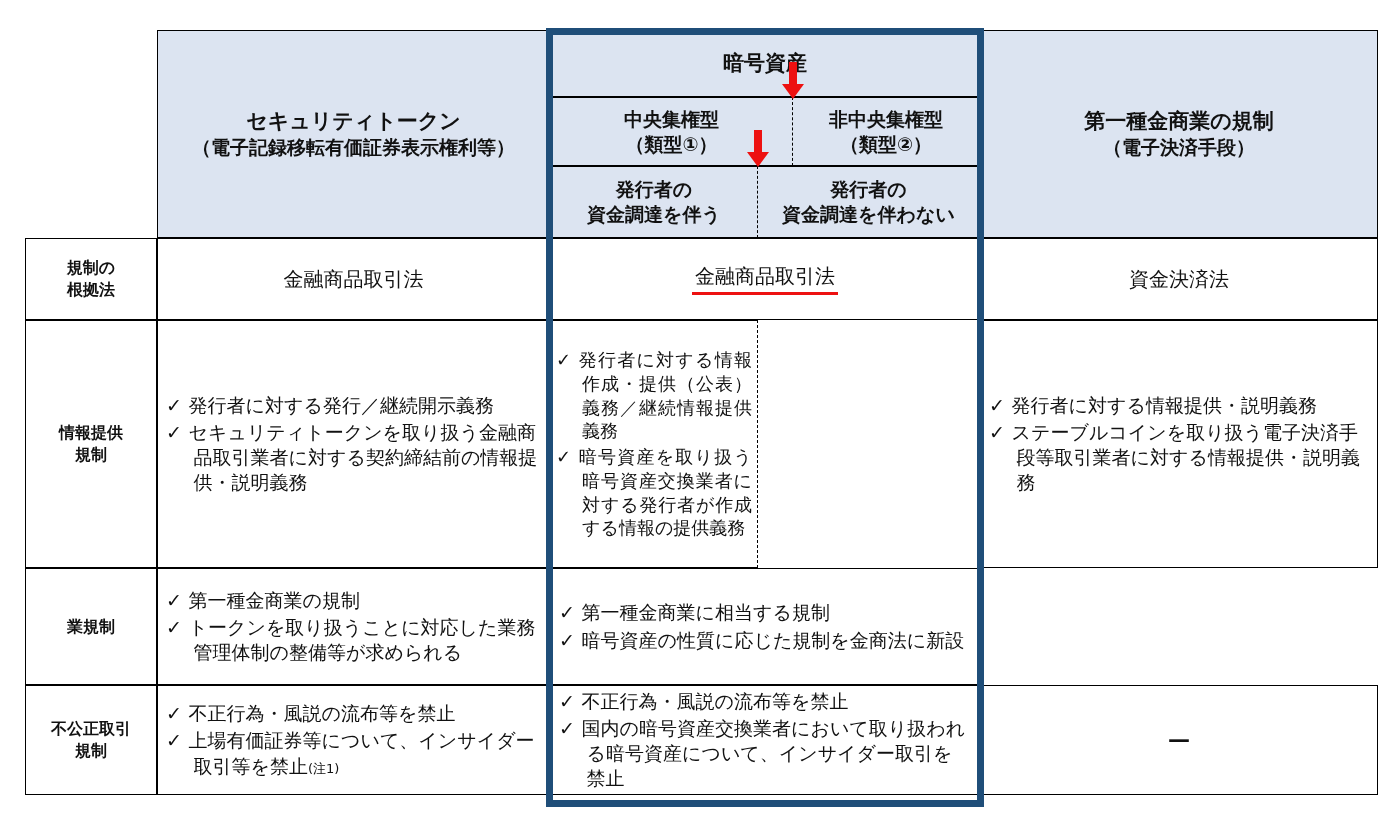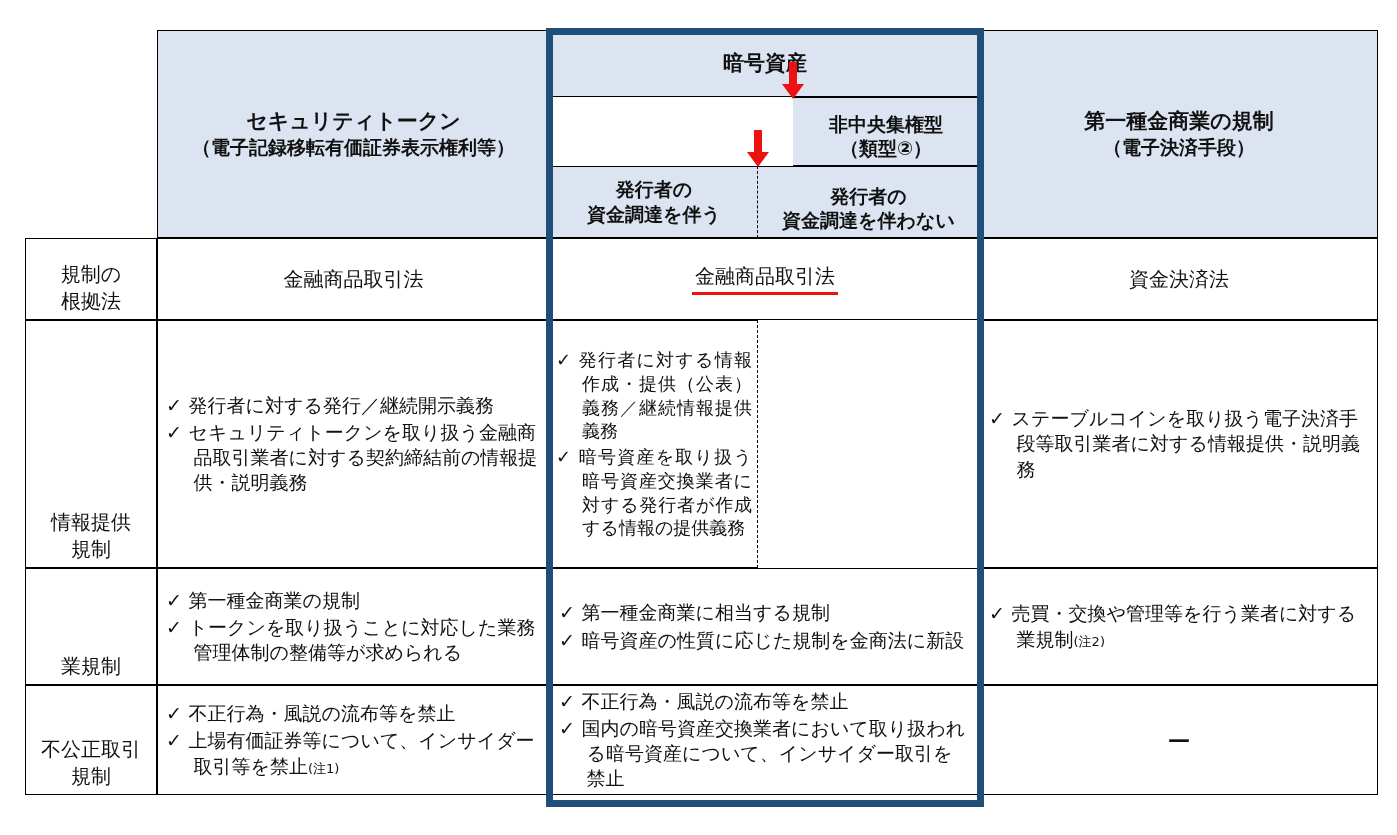--- a/index.html
+++ b/index.html
@@ -19,27 +19,27 @@
     display:flex; flex-direction:column;
     align-items:center; justify-content:center;
     color:#111111;
     font-size:19px; line-height:1.32;
     padding:4px 6px;
     text-align:center;
   }
   .hdr { background:#dce4f1; font-weight:bold; }
   .noborder { border:none; background:transparent; }
   .br-dash { border-right:1px dashed #000000; }
-  .bl-none { border-left:none;justify-content:flex-end; }
+  .bl-none { border-left:none; }
 
   .hdr-title { font-size:21px; font-weight:bold; }
   .hdr-sub   { font-size:19px; font-weight:bold; }
   .subhdr    { font-size:19px; font-weight:bold; line-height:1.3; }
 
-  .rowlabel { font-weight:normal; font-size:20px; line-height:1.35;justify-content:flex-end; }
+  .rowlabel { font-weight:bold; font-size:16px; line-height:1.35; }
 
   .body-cell { align-items:flex-start; justify-content:center; text-align:left; padding:6px 8px; }
   .list { width:100%; }
   .ci { padding-left:1.45em; text-indent:-1.45em; margin:2px 0; }
   .check { margin-right:0.35em; }
   .narrow { font-size:18px; padding:6px 5px; text-align:justify; }
   .note { font-size:13px; }
 
   .law-center { font-size:20px; }
   .law-underline { border-bottom:3px solid #ed1111; padding:0 3px 2px 3px; }
@@ -79,20 +79,24 @@
 
     <div class="cell hdr" style="grid-column:2; grid-row:1 / span 3;">
       <div class="hdr-title">セキュリティトークン</div>
       <div class="hdr-sub">（電子記録移転有価証券表示権利等）</div>
     </div>
 
     <div class="cell hdr" style="grid-column:3 / span 3; grid-row:1;">
       <div class="hdr-title">暗号資産</div>
     </div>
 
+    <div class="cell hdr br-dash" style="grid-column:3 / span 2; grid-row:2;">
+      <div class="subhdr">中央集権型</div>
+      <div class="subhdr">（類型①）</div>
+    </div>
     <div class="cell hdr bl-none" style="grid-column:5; grid-row:2;">
       <div class="subhdr">非中央集権型</div>
       <div class="subhdr">（類型②）</div>
     </div>
 
     <div class="cell hdr br-dash" style="grid-column:3; grid-row:3;">
       <div class="subhdr">発行者の</div>
       <div class="subhdr">資金調達を伴う</div>
     </div>
     <div class="cell hdr bl-none" style="grid-column:4 / span 2; grid-row:3;">
@@ -130,43 +134,39 @@
       </div>
     </div>
     <div class="cell body-cell narrow br-dash" style="grid-column:3; grid-row:5;justify-content:center;">
       <div class="list">
         <div class="ci"><span class="check">✓</span><span>発行者に対する情報作成・提供（公表）義務／継続情報提供義務</span></div>
         <div class="ci"><span class="check">✓</span><span>暗号資産を取り扱う暗号資産交換業者に対する発行者が作成する情報の提供義務</span></div>
       </div>
     </div>
     <div class="cell body-cell" style="grid-column:6; grid-row:5;">
       <div class="list">
+        <div class="ci"><span class="check">✓</span><span>発行者に対する情報提供・説明義務</span></div>
         <div class="ci"><span class="check">✓</span><span>ステーブルコインを取り扱う電子決済手段等取引業者に対する情報提供・説明義務</span></div>
       </div>
     </div>
 
     <div class="cell body-cell" style="grid-column:2; grid-row:6;">
       <div class="list">
         <div class="ci"><span class="check">✓</span><span>第一種金商業の規制</span></div>
         <div class="ci"><span class="check">✓</span><span>トークンを取り扱うことに対応した業務管理体制の整備等が求められる</span></div>
       </div>
     </div>
     <div class="cell rowlabel" style="grid-column:1; grid-row:6;">
       <div>業規制</div>
       <div></div>
     </div>
     <div class="cell body-cell" style="grid-column:3 / span 3; grid-row:6;">
       <div class="list">
         <div class="ci"><span class="check">✓</span><span>第一種金商業に相当する規制</span></div>
         <div class="ci"><span class="check">✓</span><span>暗号資産の性質に応じた規制を金商法に新設</span></div>
-      </div>
-    </div>
-    <div class="cell body-cell" style="grid-column:6; grid-row:6;">
-      <div class="list">
-        <div class="ci"><span class="check">✓</span><span>売買・交換や管理等を行う業者に対する業規制</span><span class="note">(注2)</span></div>
       </div>
     </div>
 
     <div class="cell rowlabel" style="grid-column:1; grid-row:7;">
       <div>不公正取引</div>
       <div>規制</div>
     </div>
     <div class="cell body-cell" style="grid-column:2; grid-row:7;">
       <div class="list">
         <div class="ci"><span class="check">✓</span><span>不正行為・風説の流布等を禁止</span></div>

